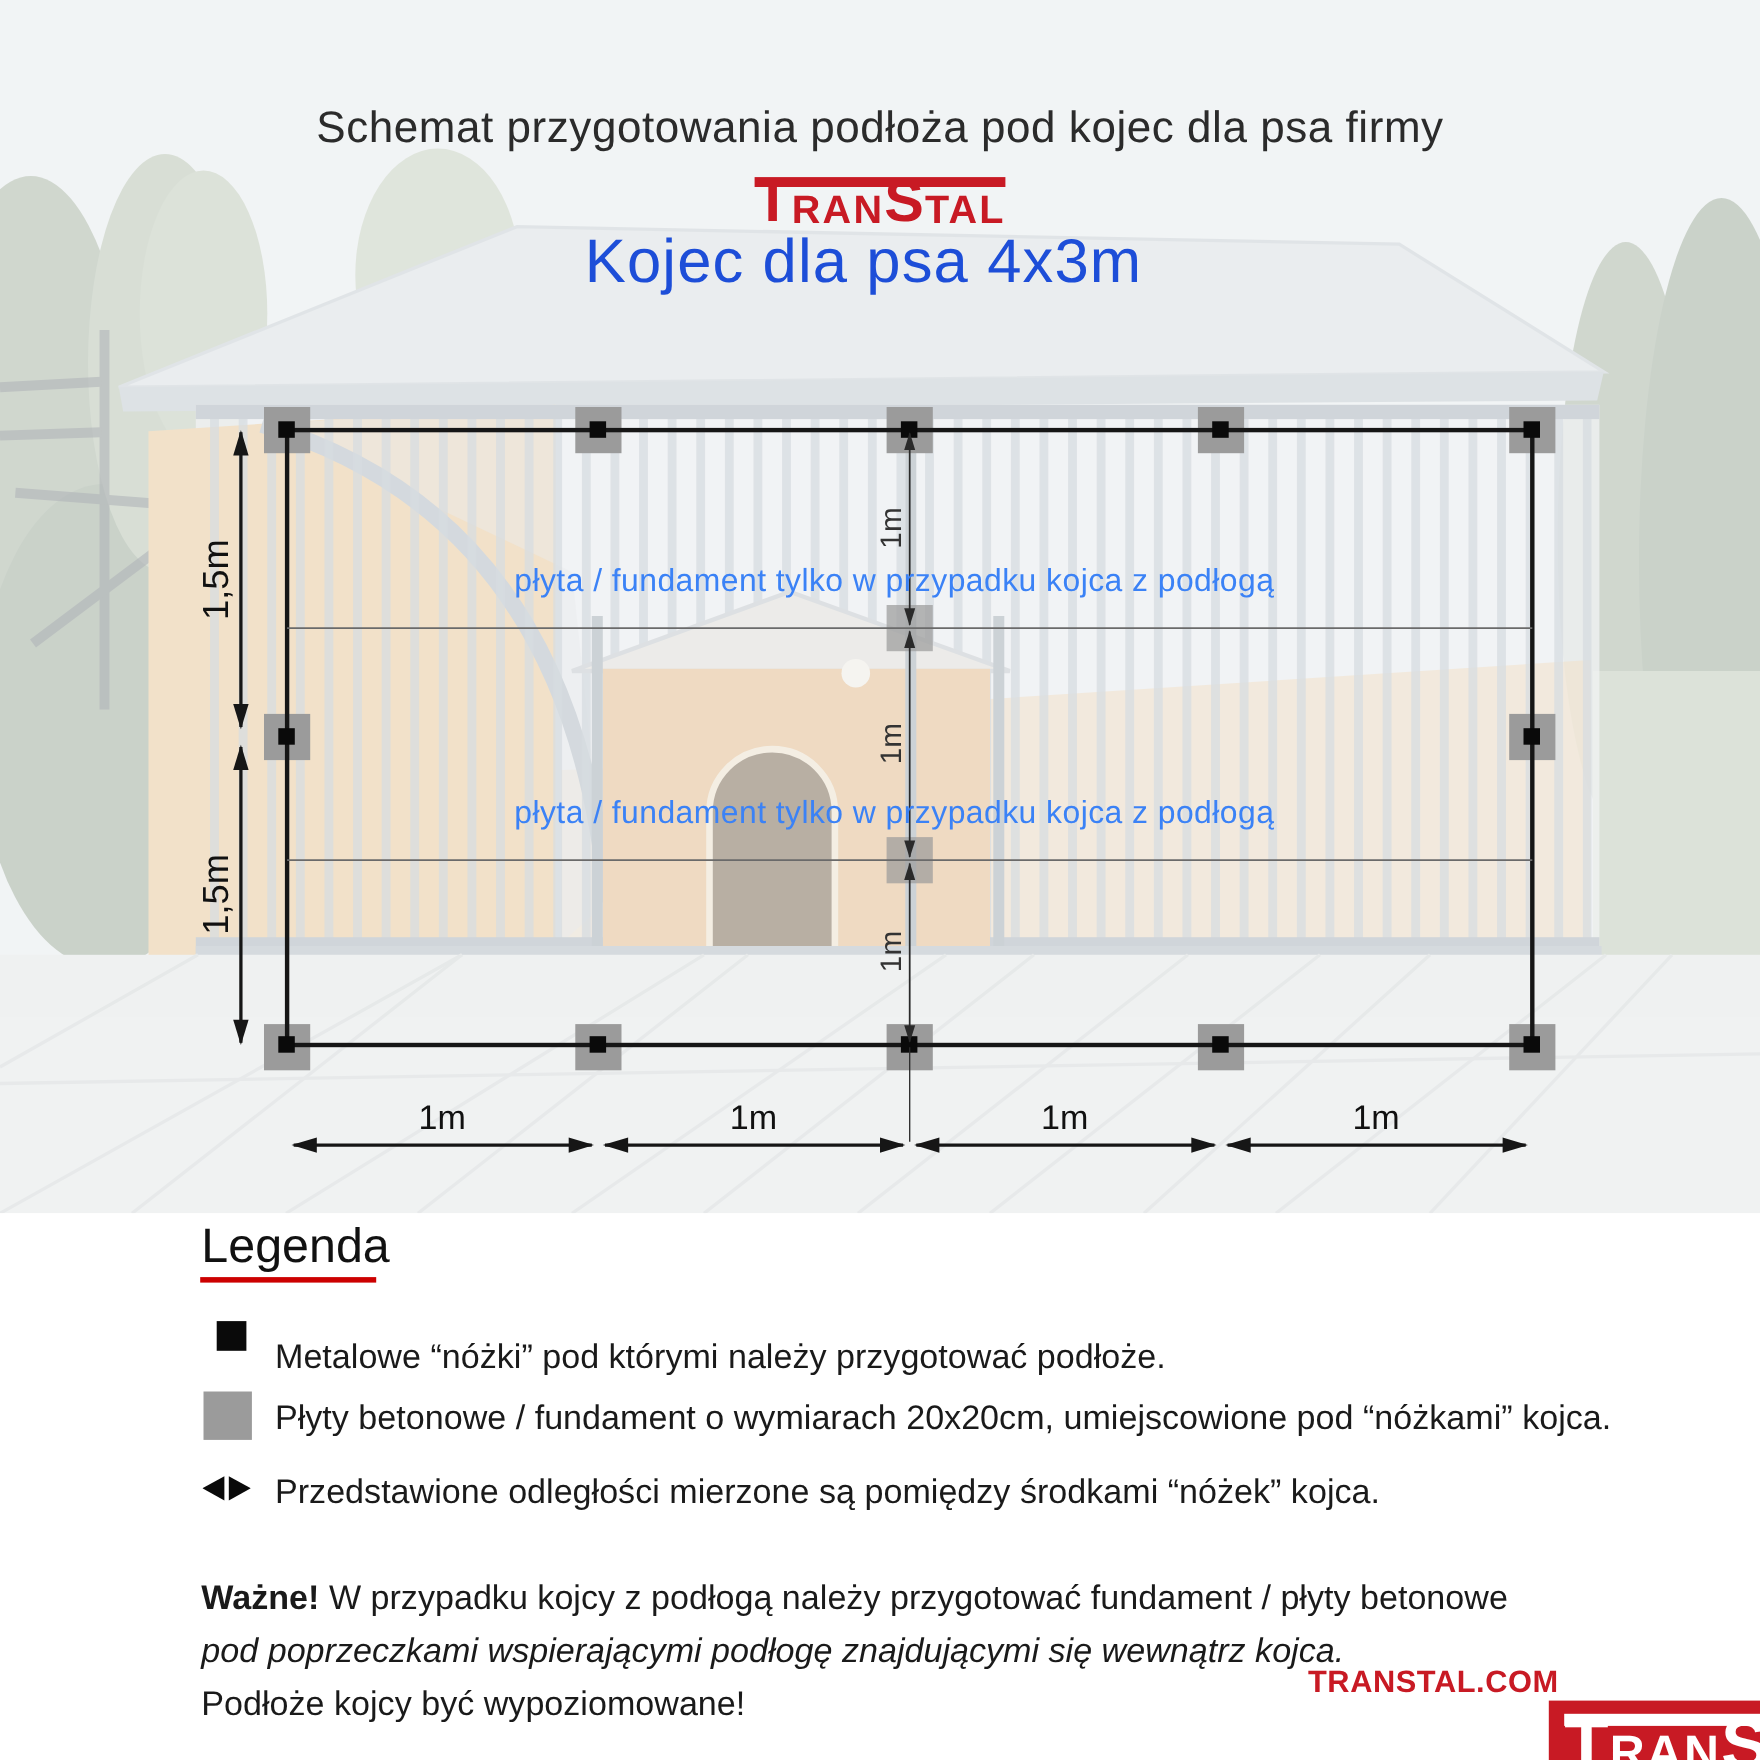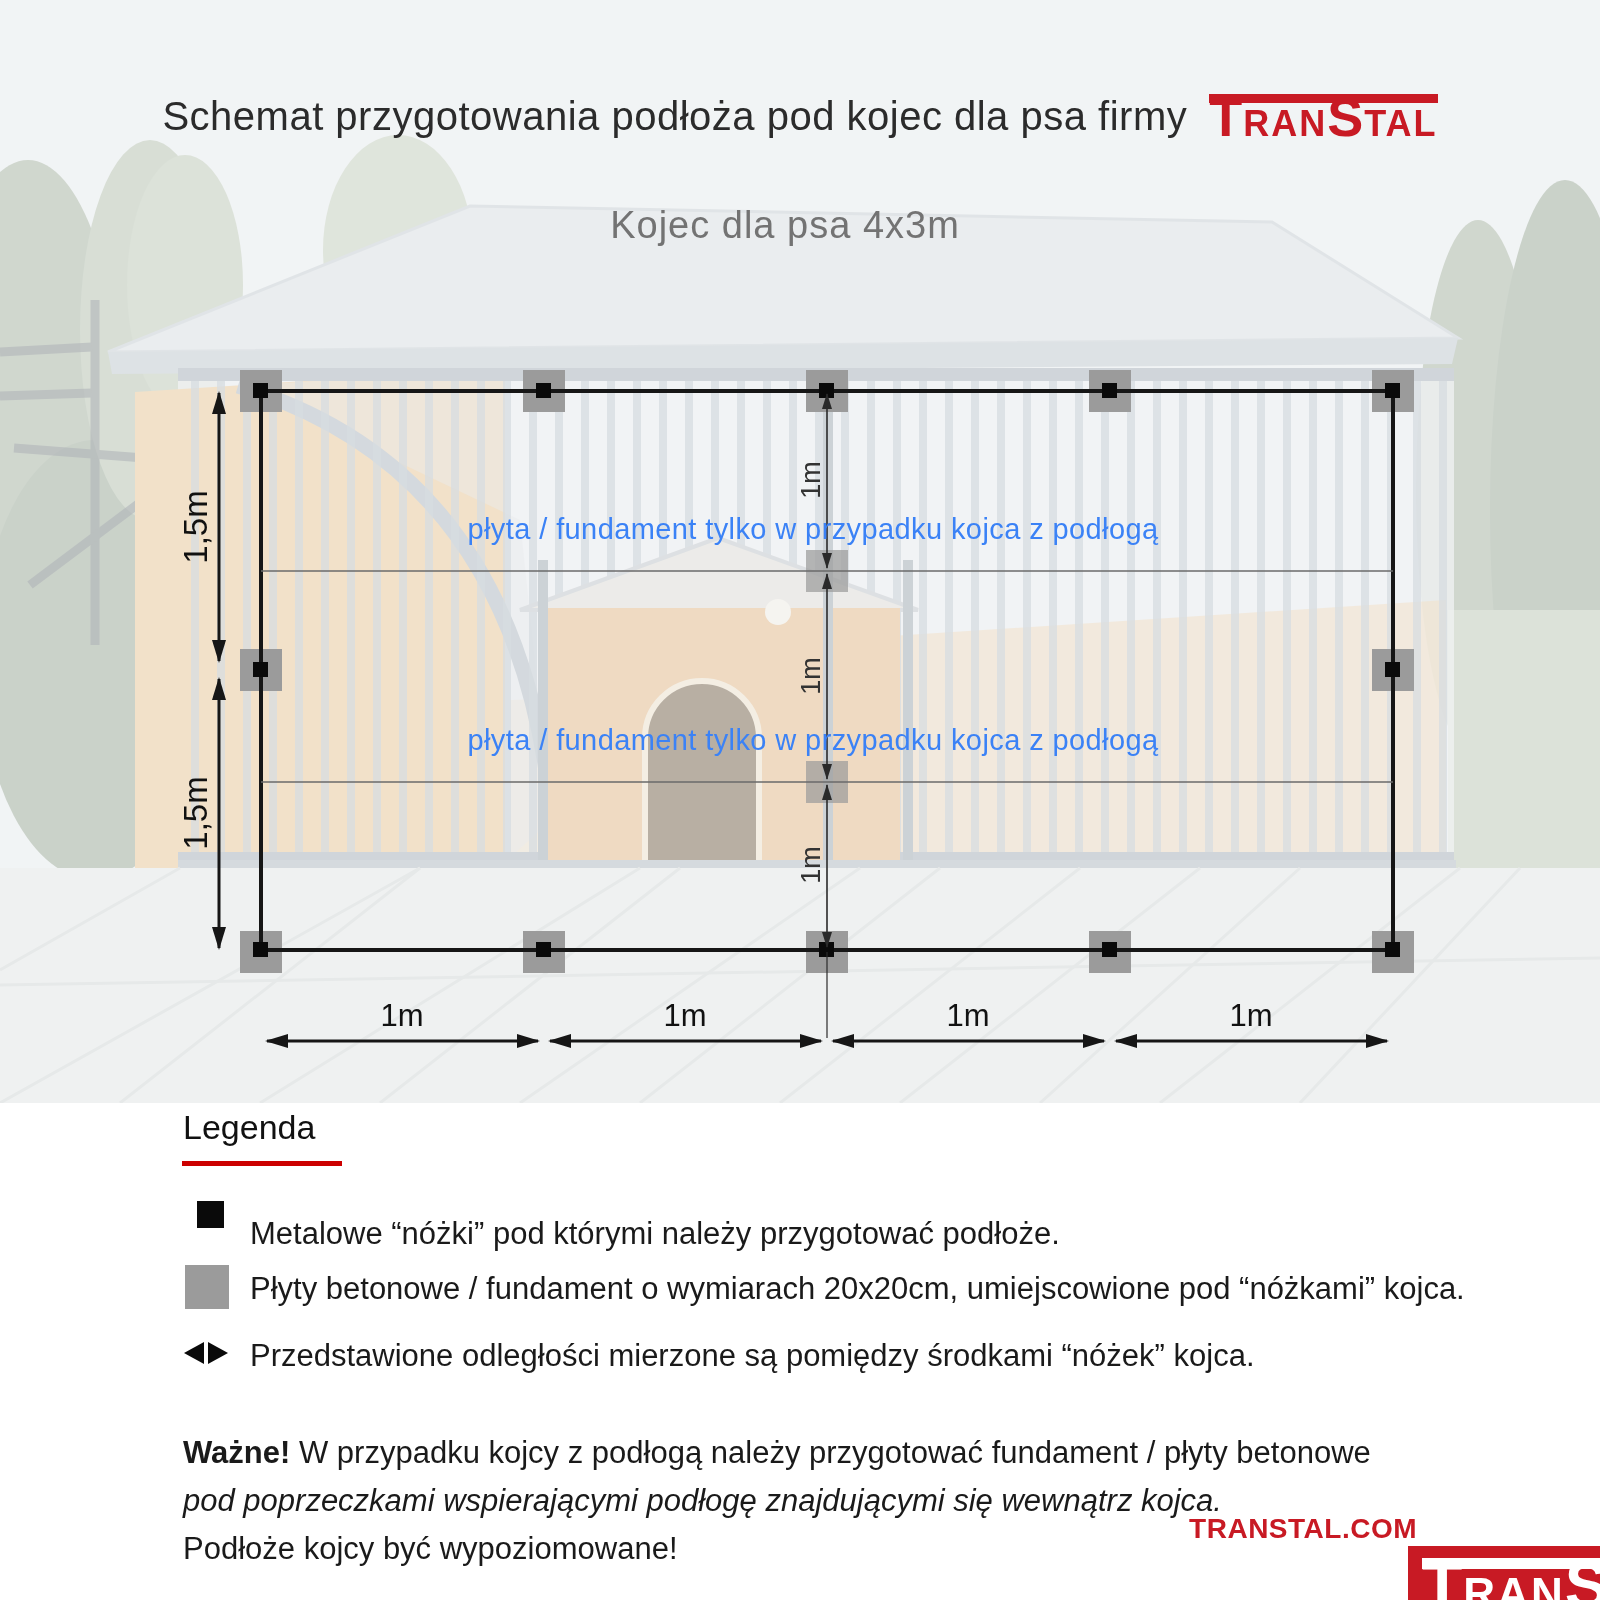--- a/index.html
+++ b/index.html
@@ -7,24 +7,24 @@
     position:relative;width:1600px;height:1600px;margin:0 auto;
     background:#ffffff;overflow:hidden;
     font-family:"Liberation Sans","DejaVu Sans",sans-serif;color:#1a1a1a;
   }
   .photo-zone{position:absolute;left:0;top:0;width:1600px;height:1103px;background:#f3f5f6;}
   .photo-zone svg{position:absolute;left:0;top:0;}
   .diagram-svg{position:absolute;left:0;top:0;z-index:3;pointer-events:none;}
 
   
   .header{position:absolute;left:0;top:94px;width:1600px;display:flex;
-          justify-content:center;gap:22px;z-index:5;}
+          justify-content:center;align-items:center;gap:22px;z-index:5;flex-direction:column;}
   .header-text{font-size:40px;font-weight:300;color:#2b2b2b;letter-spacing:.5px;}
   .page-title{position:absolute;left:0;top:204px;width:1570px;text-align:center;
-          font-size:38px;font-weight:300;color:#737373;z-index:5;letter-spacing:1px;}
+          font-size:56px;font-weight:300;color:#1d4ed8;z-index:5;letter-spacing:1px;}
 
   
   .tlogo{position:relative;display:inline-flex;align-items:flex-end;
          font-weight:bold;line-height:1;letter-spacing:1px;}
   .tlogo::before{content:"";position:absolute;left:0;right:0;top:0;height:9px;background:currentColor;}
   .tlogo .lg-big{font-size:54px;line-height:.82;}
   .tlogo .lg-small{font-size:36px;line-height:.82;letter-spacing:2px;}
   .header-logo{color:#c81a24;}
   .footer-logo-box{position:absolute;left:1408px;top:1546px;width:270px;height:120px;
          background:#c81a24;z-index:6;padding:12px 0 0 14px;box-sizing:border-box;}
@@ -36,21 +36,21 @@
   
   .dlabel{position:absolute;z-index:4;white-space:nowrap;transform:translate(-50%,-50%);}
   .dlabel.vert{transform:translate(-50%,-50%) rotate(-90deg);}
   .dim-15{font-size:33px;color:#111;}
   .dim-1m-v{font-size:27px;color:#333;}
   .dim-1m-h{font-size:31px;color:#111;}
   .floor-note{font-size:29px;color:#3b82f6;letter-spacing:.4px;}
 
   
   .legend-band{position:absolute;left:0;top:1103px;width:1600px;height:497px;background:#ffffff;z-index:4;}
-  .legend-title{position:absolute;left:183px;top:1108px;font-size:34px;font-weight:400;color:#111;z-index:5;}
+  .legend-title{position:absolute;left:183px;top:1108px;font-size:44px;font-weight:400;color:#111;z-index:5;}
   .legend-underline{position:absolute;left:182px;top:1161px;width:160px;height:5px;background:#cc0000;z-index:5;}
   .legend-row{position:absolute;z-index:5;font-size:31px;color:#1a1a1a;white-space:nowrap;}
   .icon-foot{position:absolute;left:197px;top:1201px;width:27px;height:27px;background:#0a0a0a;z-index:5;}
   .icon-plate{position:absolute;left:185px;top:1265px;width:44px;height:44px;background:#9b9b9b;z-index:5;}
   .icon-arrow{position:absolute;left:184px;top:1340px;z-index:5;}
   .important{position:absolute;left:183px;z-index:5;font-size:31px;color:#1a1a1a;white-space:nowrap;margin-top:40px;}
   .important b{font-weight:bold;}
   .website{position:absolute;right:183px;top:1513px;font-size:28px;font-weight:bold;
            color:#c81a24;letter-spacing:.5px;z-index:5;}
 </style>

